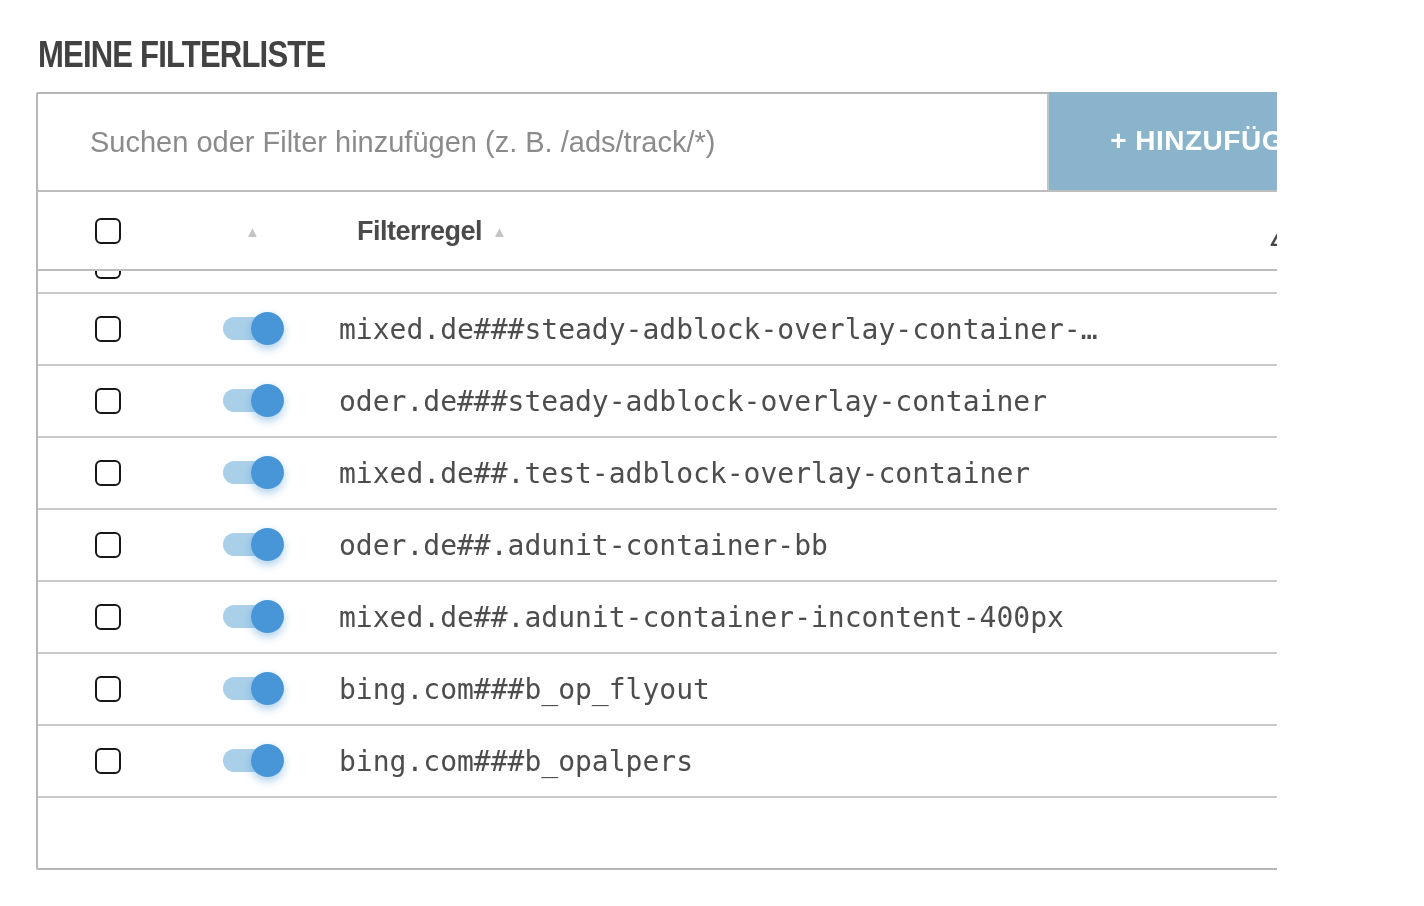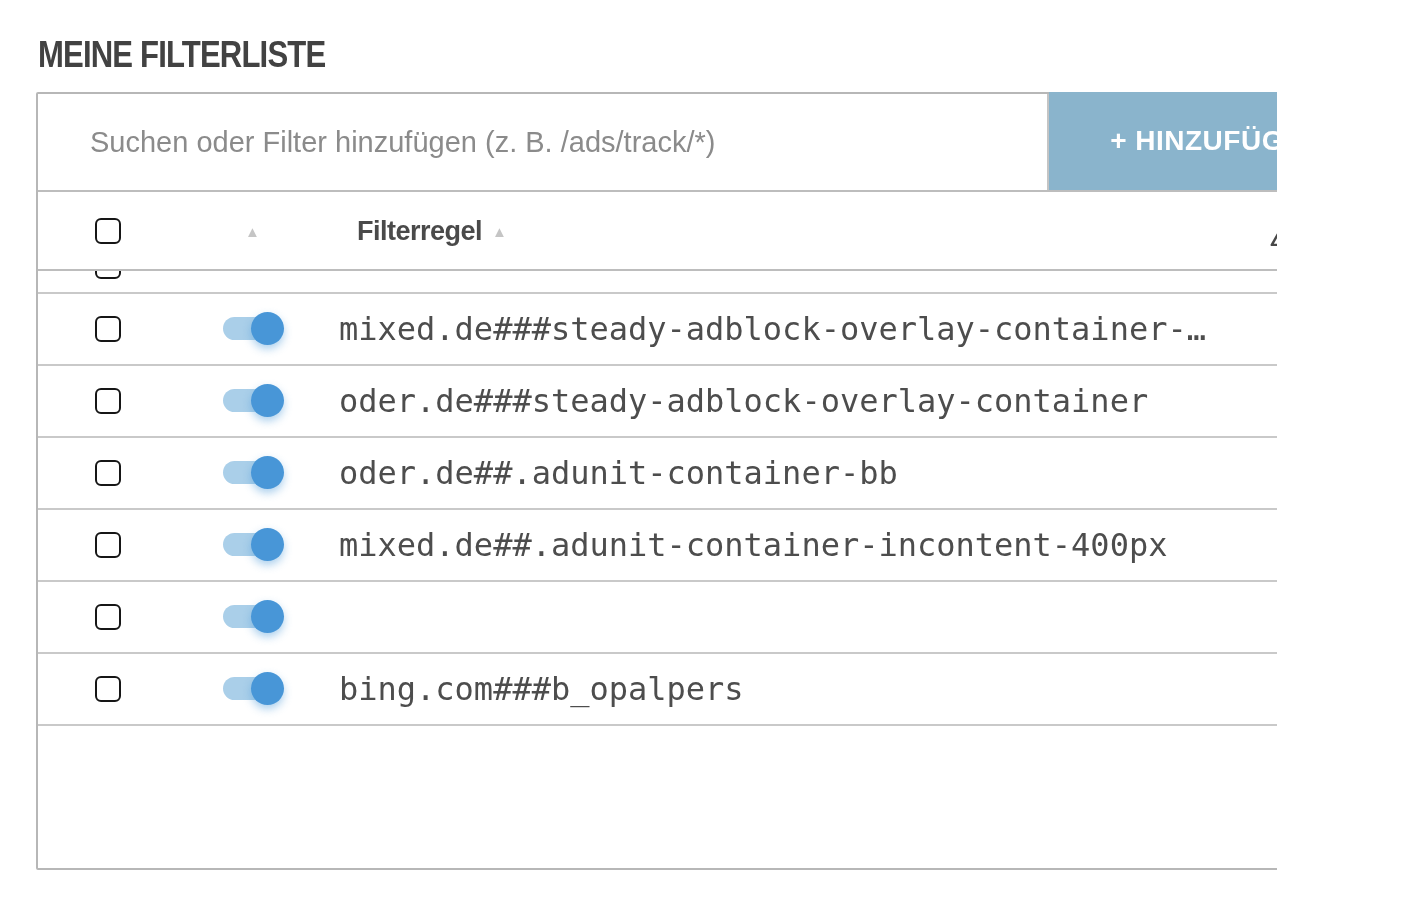--- a/index.html
+++ b/index.html
@@ -199,21 +199,21 @@
     background: var(--toggle-on, #4896d7);
     box-shadow: 0 4px 8px rgba(72, 150, 215, 0.45);
   }
   .toggle.on .knob { right: -4px; }
   .rule {
     position: absolute;
     left: 301px;
     top: 50%;
     transform: translateY(-50%);
     font-family: "DejaVu Sans Mono", "Liberation Mono", monospace;
-    font-size: 32px;
+    font-size: 28px;
     color: var(--rule-text, #4d4d4d);
     white-space: nowrap;
   }
 
   .empty-row {
     height: 72px;
   }
 </style>
 </head>
 <body>
@@ -262,20 +262,27 @@
   </div>
 
   <div class="row">
     <span class="cb"></span>
     <span class="toggle on">
       <span class="knob"></span>
     </span>
     <span class="rule">oder.de###steady-adblock-overlay-container</span>
   </div>
 
+  <div class="row">
+    <span class="cb"></span>
+    <span class="toggle on">
+      <span class="knob"></span>
+    </span>
+    <span class="rule">mixed.de##.test-adblock-overlay-container</span>
+  </div>
 
   <div class="row">
     <span class="cb"></span>
     <span class="toggle on">
       <span class="knob"></span>
     </span>
     <span class="rule">oder.de##.adunit-container-bb</span>
   </div>
 
   <div class="row">
@@ -284,20 +291,21 @@
       <span class="knob"></span>
     </span>
     <span class="rule">mixed.de##.adunit-container-incontent-400px</span>
   </div>
 
   <div class="row">
     <span class="cb"></span>
     <span class="toggle on">
       <span class="knob"></span>
     </span>
+    <span class="rule">bing.com###b_op_flyout</span>
   </div>
 
   <div class="row">
     <span class="cb"></span>
     <span class="toggle on">
       <span class="knob"></span>
     </span>
     <span class="rule">bing.com###b_opalpers</span>
   </div>
 </div>

